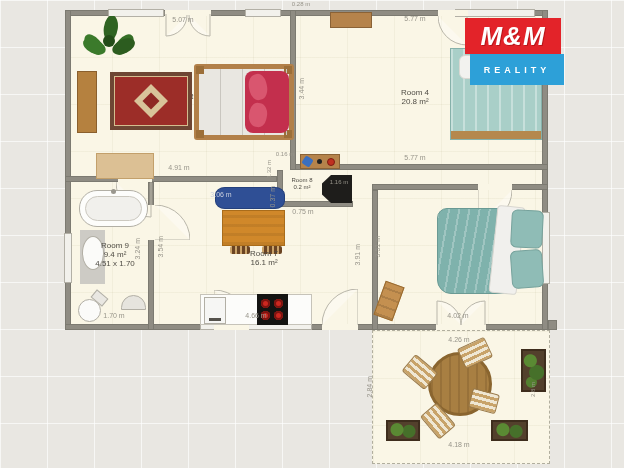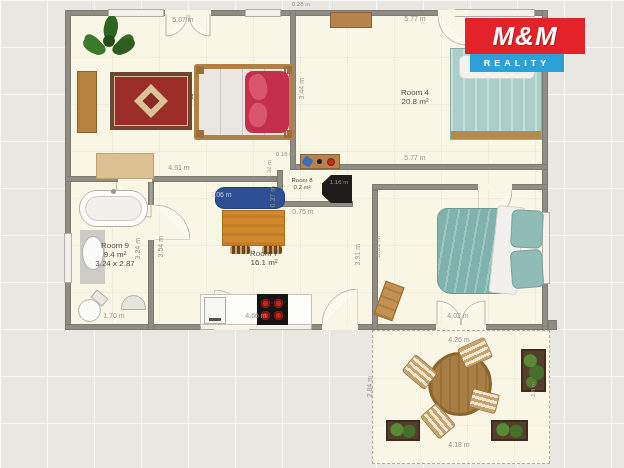--- a/index.html
+++ b/index.html
@@ -19,23 +19,23 @@
   .door{position:absolute;z-index:3;}
   .furn{position:absolute;z-index:4;}
   .dim{position:absolute;font-size:7px;color:#97948a;text-align:center;white-space:nowrap;z-index:6;}
   .dim.tiny{font-size:6px;}
   .dim.light{color:#c9cedd;}
   .dimv{position:absolute;font-size:7px;color:#97948a;writing-mode:vertical-rl;transform:rotate(180deg);white-space:nowrap;z-index:6;}
   .dimv.tiny{font-size:6px;}
   .rlabel{position:absolute;font-size:8px;line-height:1.15;color:#4f4c45;text-align:center;z-index:5;}
   .rlabel.tiny{font-size:6px;line-height:1.1;}
   .logo{position:absolute;left:465px;top:18px;z-index:20;}
-  .logo-red{width:120px;height:36px;background:#e32329;display:flex;align-items:center;justify-content:center;}
+  .logo-red{width:96px;height:36px;background:#e32329;display:flex;align-items:center;justify-content:center;}
   .logo-red span{color:#fff;font-weight:bold;font-style:italic;font-size:26px;letter-spacing:1px;text-shadow:1px 1px 0 rgba(120,0,0,.4);}
-  .logo-blue{position:relative;left:5px;width:94px;height:18px;background:#2da0d8;display:flex;align-items:center;justify-content:center;}
+  .logo-blue{position:relative;left:5px;width:94px;height:31px;background:#2da0d8;display:flex;align-items:center;justify-content:center;}
   .logo-blue span{color:#fff;font-weight:bold;font-size:9px;letter-spacing:4px;}
   svg.door path{stroke:#b9b6aa;stroke-width:1;fill:rgba(255,255,255,.35);}
   svg.door line{stroke:#b9b6aa;stroke-width:1;}
   .burner{position:absolute;width:9px;height:9px;border-radius:50%;background:#cc2820;box-shadow:inset 0 0 0 2px #7e1410;}
 </style>
 </head>
 <body>
 
 <div class="canvas">
 
@@ -205,21 +205,21 @@
     <div>Room 7</div>
     <div>16.1 m²</div>
   </div>
   <div class="rlabel tiny" style="left:283px;top:177px;width:38px">
     <div>Room 8</div>
     <div>0.2 m²</div>
   </div>
   <div class="rlabel" style="left:86px;top:241px;width:58px">
     <div>Room 9</div>
     <div>9.4 m²</div>
-    <div>3.24 x 2.87</div>
+    <div>4.51 x 1.70</div>
   </div>
 
   <div class="dim" style="left:160px;top:16px;width:46px">5.07 m</div>
   <div class="dim" style="left:156px;top:164px;width:46px">4.91 m</div>
   <div class="dim" style="left:392px;top:15px;width:46px">5.77 m</div>
   <div class="dim" style="left:392px;top:154px;width:46px">5.77 m</div>
   <div class="dimv" style="left:298px;top:78px">3.44 m</div>
   <div class="dim tiny" style="left:284px;top:1px;width:34px">0.28 m</div>
   <div class="dim tiny" style="left:272px;top:151px;width:26px">0.16 m</div>
   <div class="dimv tiny" style="left:266px;top:160px">1.32 m</div>

